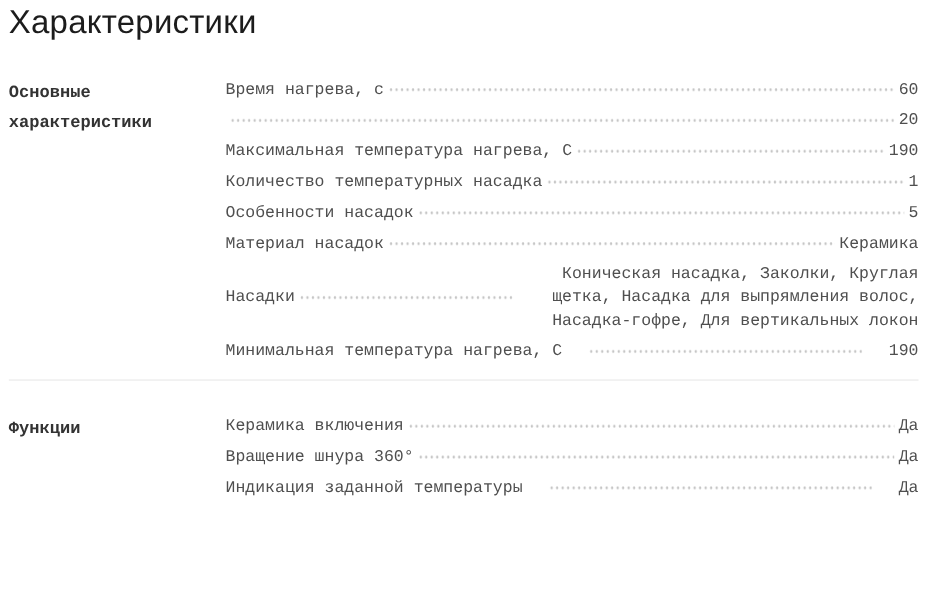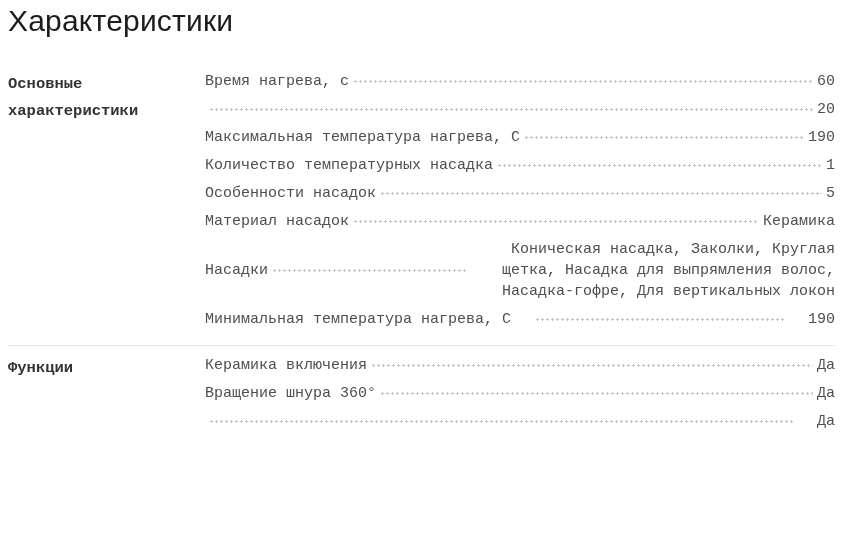--- a/index.html
+++ b/index.html
@@ -29,21 +29,21 @@
   }
   .spec-section{
     display:grid;
     grid-template-columns:197px 1fr;
     align-items:start;
     font-family:Liberation Mono, monospace;
   }
   .spec-section + .spec-section{
     border-top:1px solid var(--divider-color);
     margin-top:15px;
-    padding-top:9px;
+    padding-top:31px;
   }
   .section-name{
     font-size:15.5px;
     font-weight:700;
     line-height:27px;
     color:var(--section-color);
     padding-right:20px;
   }
   .rows{min-width:0;}
   .row{
@@ -146,19 +146,20 @@
     <span class="value">Да</span>
   </div>
 
   <div class="row">
     <span class="label">Вращение шнура 360°</span>
     <span class="dots"></span>
     <span class="value">Да</span>
   </div>
 
   <div class="row">
+    <span class="label">Индикация заданной температуры</span>
     <span class="dots"></span>
     <span class="value">Да</span>
   </div>
 </div>
   </section>
 </div>
 </div>
 
 </body></html>

